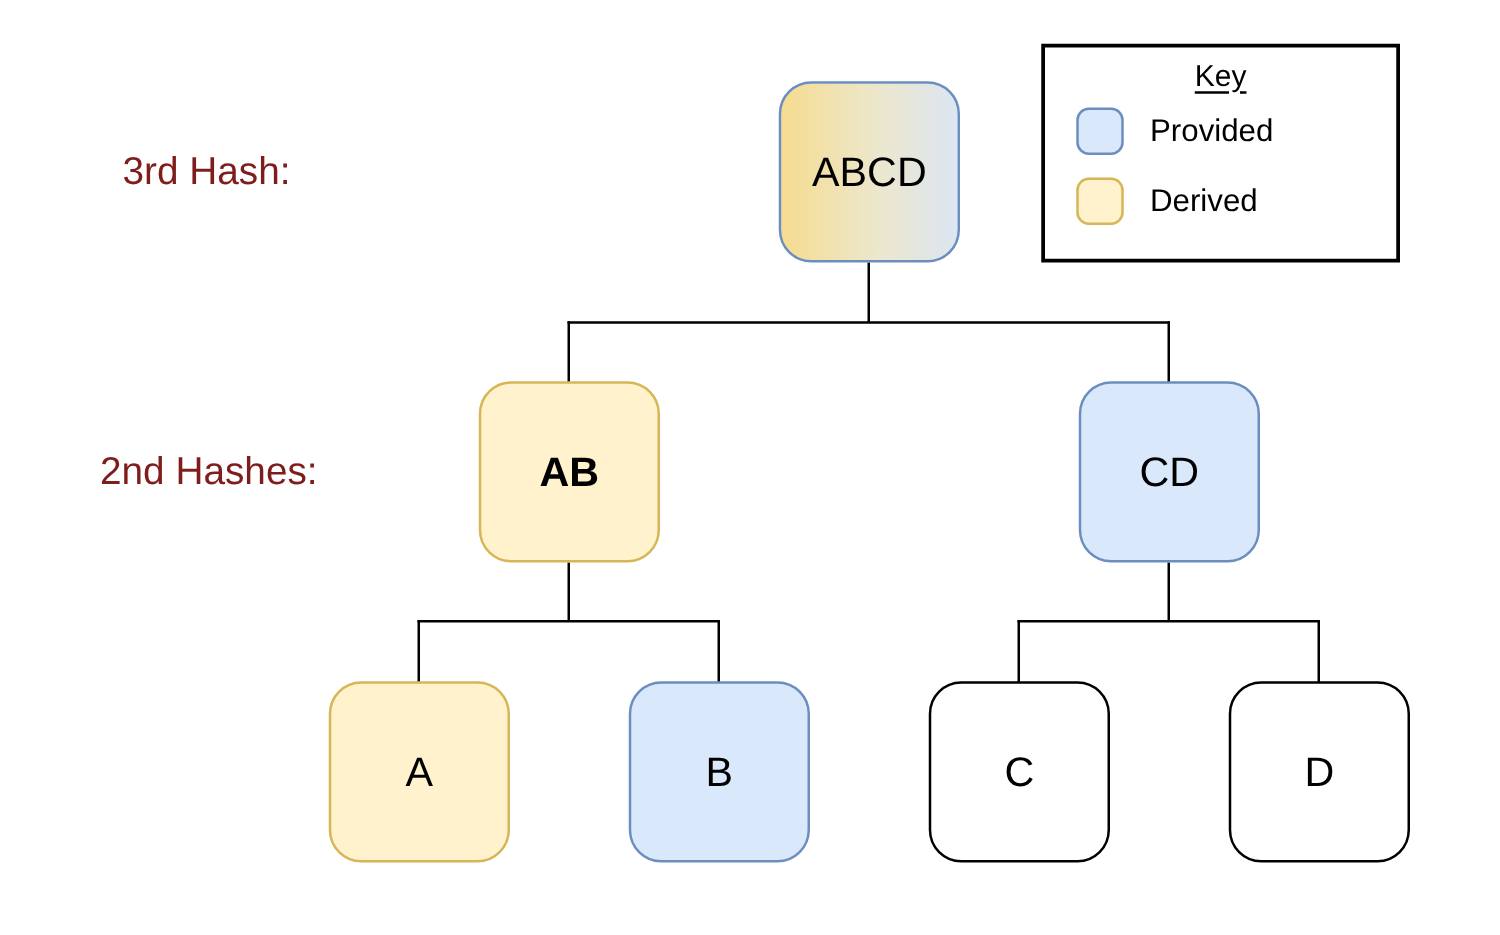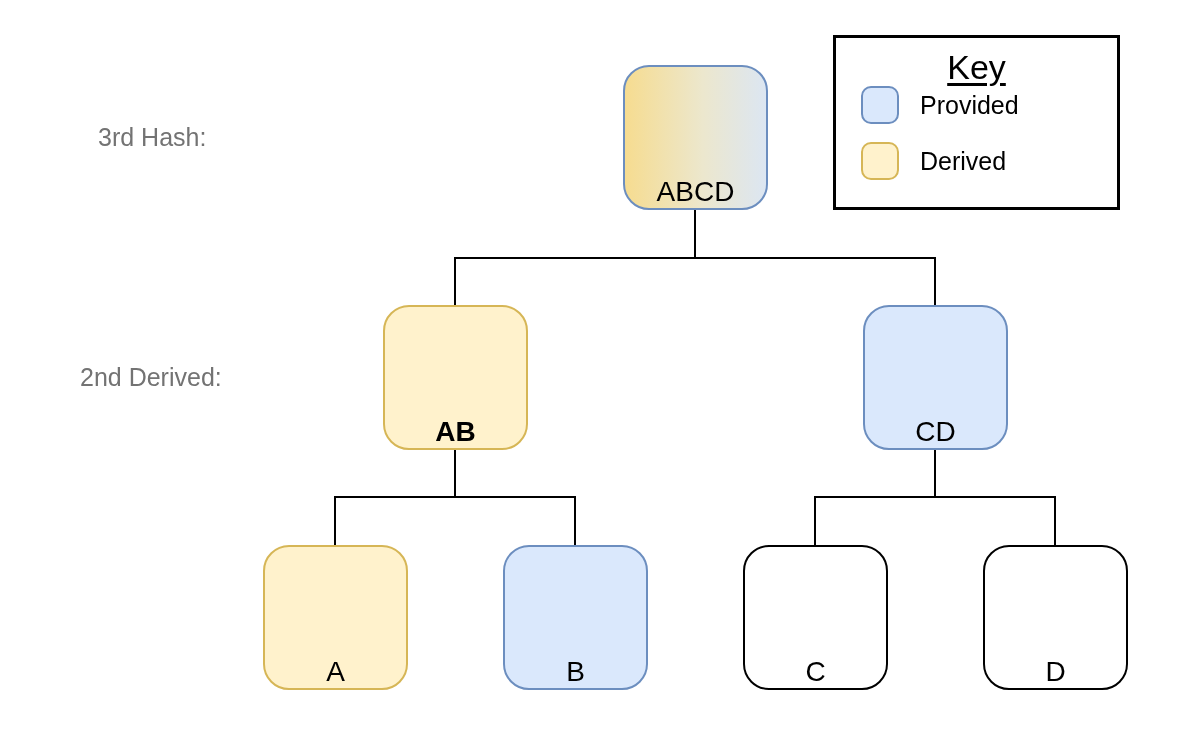--- a/index.html
+++ b/index.html
@@ -11,35 +11,35 @@
   .canvas {
     position: relative;
     width: 1200px;
     height: 748px;
     background: #ffffff;
     overflow: hidden;
     color: #000000;
   }
   .row-label {
     position: absolute;
-    font-size: 25px;
+    font-size: 31px;
     line-height: 30px;
-    color: #737373;
+    color: #7f1d1d;
     white-space: nowrap;
   }
   .node {
     position: absolute;
     width: 145px;
     height: 145px;
     border-radius: 26px;
     box-sizing: border-box;
     display: flex;
-    align-items: flex-end;
+    align-items: center;
     justify-content: center;
-    font-size: 28px;
+    font-size: 33px;
     color: #000000;
   }
   .node.derived {
     background: var(--derived-fill);
     border: 2px solid var(--derived-border);
   }
   .node.provided {
     background: var(--provided-fill);
     border: 2px solid var(--provided-border);
   }
@@ -66,21 +66,21 @@
     box-sizing: border-box;
     border: 3px solid #000000;
     background: #ffffff;
   }
   .legend-title {
     position: absolute;
     top: 10px;
     left: 0;
     width: 100%;
     text-align: center;
-    font-size: 34px;
+    font-size: 24px;
     text-decoration: underline;
     text-underline-offset: 4px;
   }
   .legend-item {
     position: absolute;
     left: 25px;
     display: flex;
     align-items: center;
   }
   .legend-item.first  { top: 48px; }
@@ -105,21 +105,21 @@
     font-size: 25px;
     line-height: 38px;
   }
 </style>
 </head>
 <body>
 
 <div class="canvas">
 
   <div class="row-label" style="left: 98px; top: 122px;">3rd Hash:</div>
-  <div class="row-label" style="left: 80px; top: 362px;">2nd Derived:</div>
+  <div class="row-label" style="left: 80px; top: 362px;">2nd Hashes:</div>
 
   <div class="connector v" style="left: 694px; top: 210px; height: 48px;"></div>
   <div class="connector h" style="left: 454px; top: 257px; width: 482px;"></div>
   <div class="connector v" style="left: 454px; top: 257px; height: 49px;"></div>
   <div class="connector v" style="left: 934px; top: 257px; height: 49px;"></div>
 
   <div class="connector v" style="left: 454px; top: 450px; height: 47px;"></div>
   <div class="connector h" style="left: 334px; top: 496px; width: 242px;"></div>
   <div class="connector v" style="left: 334px; top: 496px; height: 50px;"></div>
   <div class="connector v" style="left: 574px; top: 496px; height: 50px;"></div>

